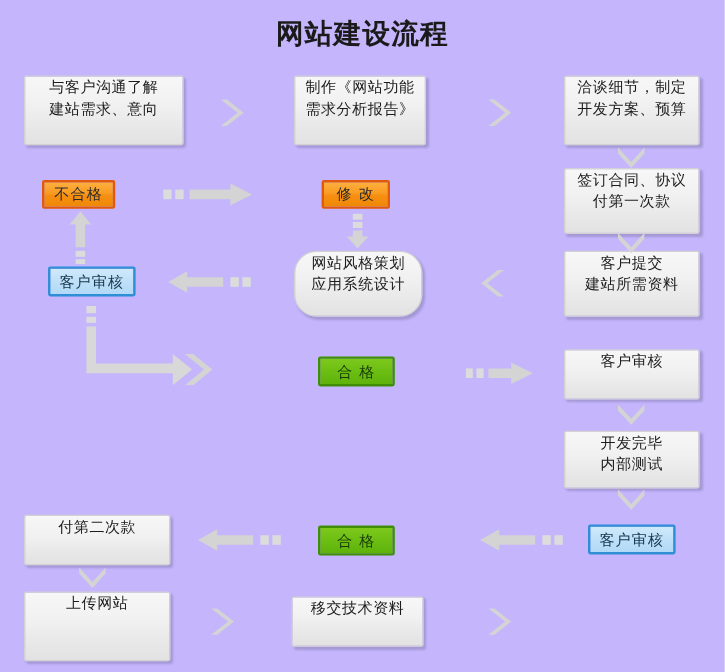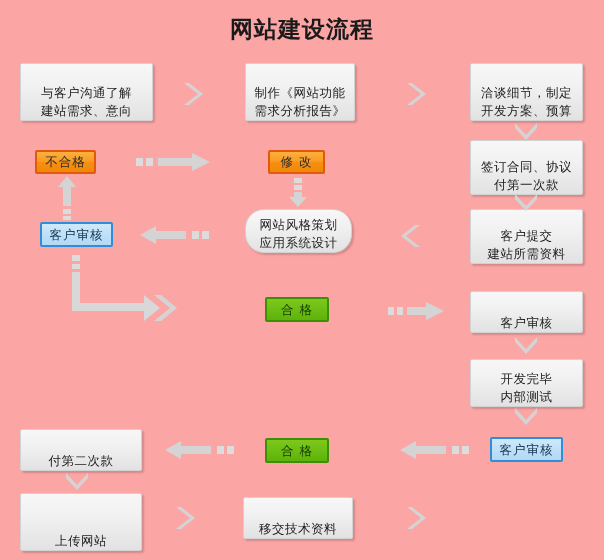--- a/index.html
+++ b/index.html
@@ -7,21 +7,21 @@
     padding: 0;
     background: #ffffff;
   }
   body {
     font-family: "DejaVu Sans", "Liberation Sans", sans-serif;
   }
   #canvas {
     position: relative;
     width: 604px;
     height: 560px;
-    background: #fca5a5;
+    background: #c4b5fd;
     overflow: hidden;
   }
 
   
   .title {
     position: absolute;
     left: 0;
     top: 14px;
     width: 604px;
     text-align: center;
@@ -34,21 +34,21 @@
 
   
   .node {
     position: absolute;
     box-sizing: border-box;
     background: linear-gradient(to bottom, #f7f7f7 0%, #f1f1f1 40%, #e8e8e8 75%, #e2e2e2 100%);
     border: 1px solid #d2d2d2;
     border-radius: 2px;
     box-shadow: 2px 2px 2px rgba(0,0,0,0.16);
     display: flex;
-    align-items: flex-end;
+    align-items: flex-start;
     justify-content: center;
     text-align: center;
     font-size: 12.5px;
     color: #1c1c1c;
     line-height: 18px;
     letter-spacing: 0.5px;
     padding: 0 4px;
   }
   .node span { display: block; }
 
@@ -131,21 +131,21 @@
     </div>
   </div>
 
   <div class="node" style="left:470px; top:209px; width:113px; height:55px;">
     <div>
       <span>客户提交</span>
       <span>建站所需资料</span>
     </div>
   </div>
 
-  <div class="node" style="left:245px; top:209px; width:107px; height:44px;border-radius:19px;">
+  <div class="node" style="left:245px; top:209px; width:107px; height:55px;border-radius:19px;">
     <div>
       <span>网站风格策划</span>
       <span>应用系统设计</span>
     </div>
   </div>
 
   <div class="node" style="left:470px; top:291px; width:113px; height:42px;">
     <div>
       <span>客户审核</span>
     </div>

